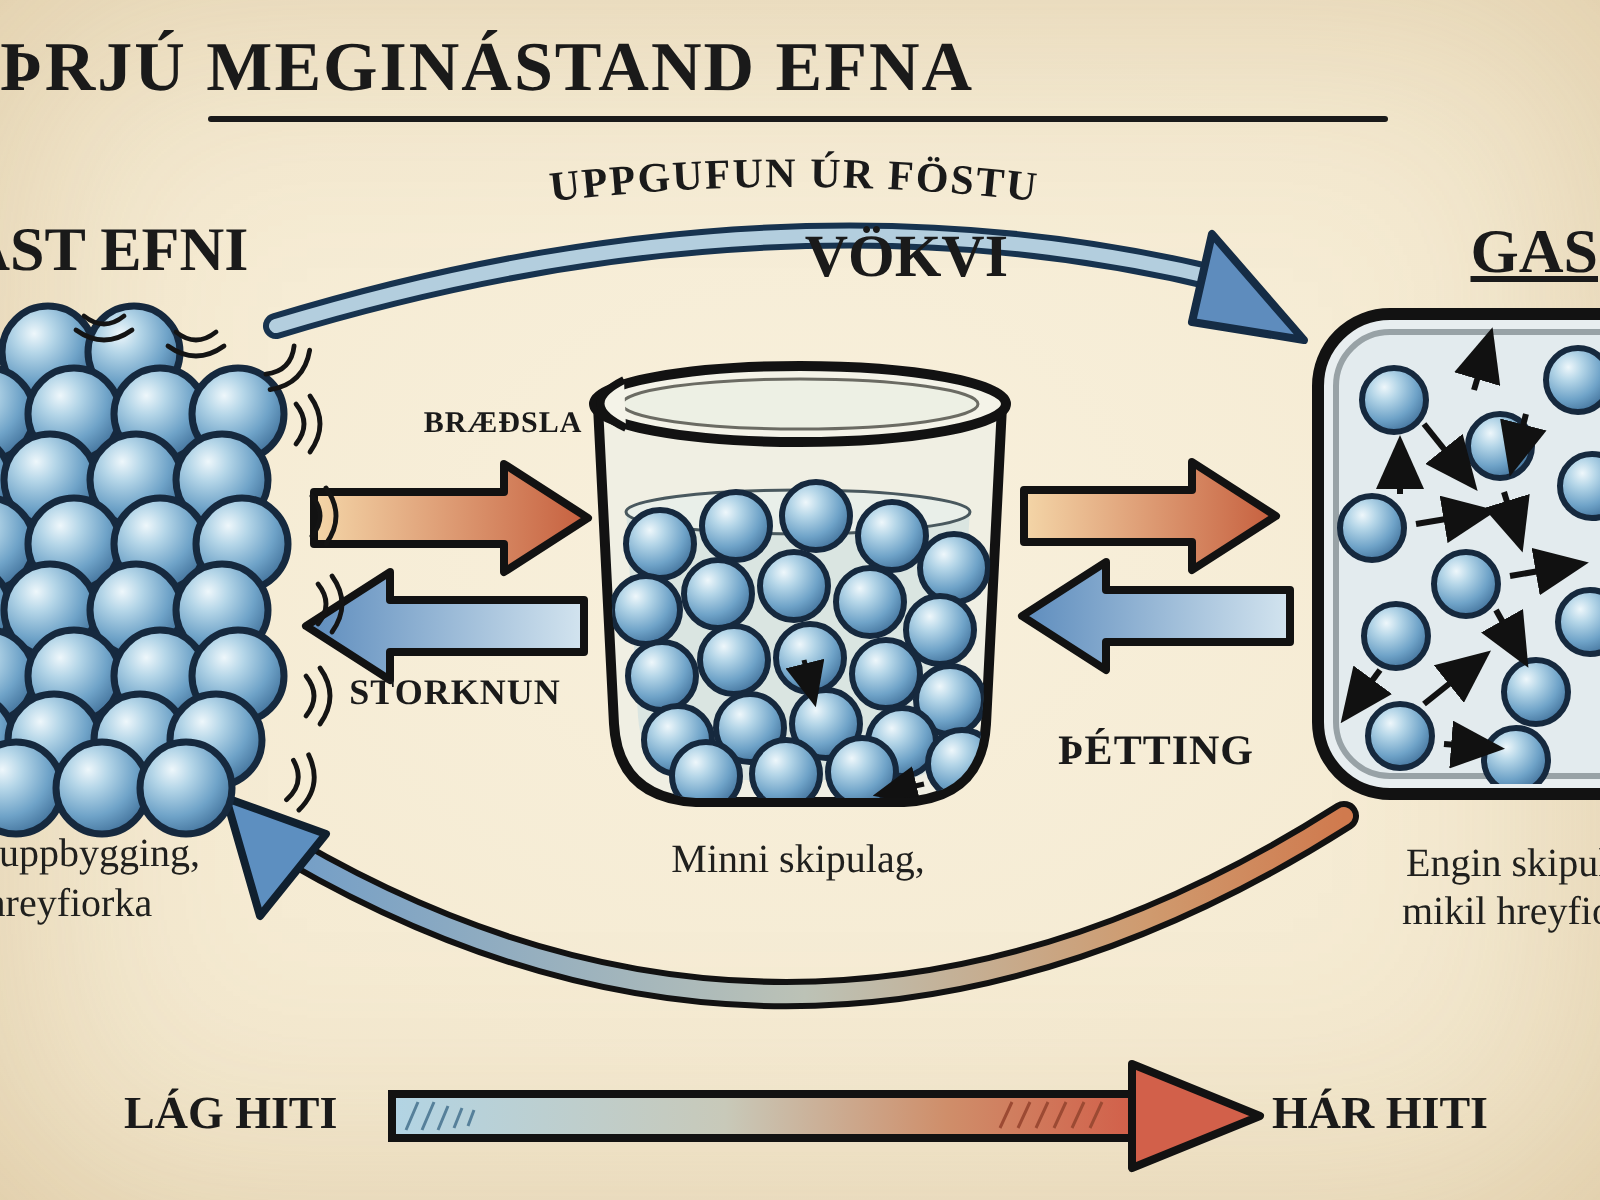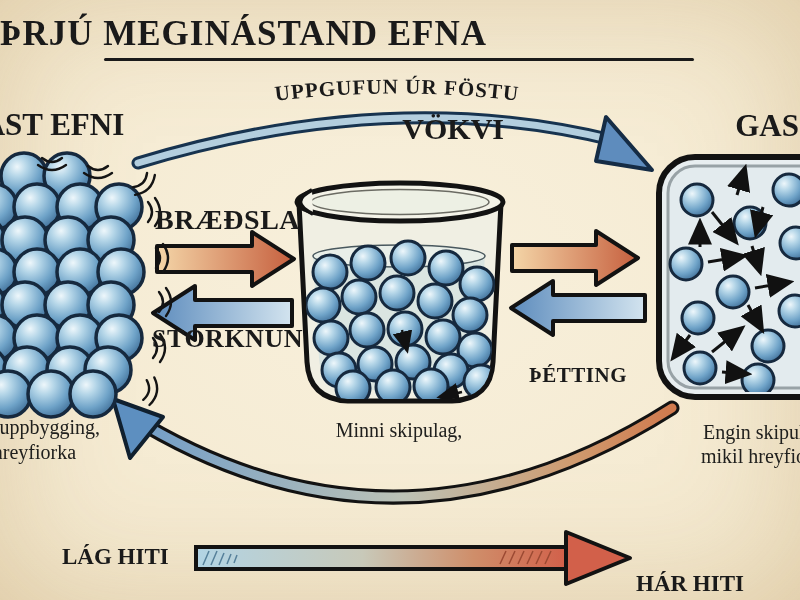--- a/index.html
+++ b/index.html
@@ -8,35 +8,35 @@
     background:radial-gradient(120% 120% at 50% 45%, #f8f0dc 0%, #f4e9cf 55%, #eddcba 88%, #e4d0a6 100%);
     box-shadow:inset 0 0 130px rgba(170,130,70,.28);
     font-family:"Liberation Serif","DejaVu Serif",serif;color:#1a1a1a;
   }
   .lbl{position:absolute;white-space:nowrap;font-weight:bold;color:#1a1a1a;}
   .center{text-align:center;}
   #title{top:14px;left:0;width:800px;font-size:35px;letter-spacing:1px;}
   #title-underline{position:absolute;top:58px;left:104px;width:590px;height:3px;background:#1a1a1a;border-radius:2px;}
   #lbl-solid{top:107px;left:-34px;font-size:31px;}
   #lbl-liquid{top:112px;left:304px;width:200px;font-size:30px;text-align:right;}
-  #lbl-gas{top:108px;right:1px;font-size:31px;}
-  #lbl-melt{top:204px;left:142px;width:171px;font-size:28px;letter-spacing:.5px;}
-  #lbl-freeze{top:324px;left:150px;width:155px;font-size:26px;letter-spacing:.5px;font-family:Liberation Serif, serif;}
+  #lbl-gas{top:108px;right:1px;font-size:31px;text-decoration:underline;}
+  #lbl-melt{top:204px;left:166px;width:171px;font-size:15px;letter-spacing:.5px;}
+  #lbl-freeze{top:336px;left:150px;width:155px;font-size:18px;letter-spacing:.5px;font-family:Liberation Serif, serif;}
   #lbl-boil{top:184px;left:502px;width:152px;font-size:21px;line-height:23px;letter-spacing:.5px;}
   #lbl-condense{top:336px;left:503px;width:150px;font-size:21px;letter-spacing:.5px;margin-top:27px;}
   .caption{position:absolute;font-size:20px;font-weight:normal;white-space:nowrap;color:#20201e;}
   #cap-solid-1{top:416px;left:-40px;}
   #cap-solid-2{top:441px;left:-40px;}
   #cap-liquid-1{top:419px;left:299px;width:200px;text-align:center;}
   #cap-liquid-2{top:443px;left:299px;width:200px;text-align:center;}
   #cap-gas-1{top:421px;left:703px;}
   #cap-gas-2{top:445px;left:701px;}
   #lbl-haeging{top:500px;left:283px;width:200px;font-size:23px;letter-spacing:.5px;}
   #lbl-low{top:544px;left:62px;font-size:23px;}
-  #lbl-high{top:544px;left:636px;font-size:23px;margin-top:27px;}
+  #lbl-high{top:544px;left:636px;font-size:23px;}
   svg text{font-family:"Liberation Serif","DejaVu Serif",serif;}
 </style>
 </head>
 <body>
 
 <div id="stage">
 
   <svg id="scene" width="800" height="600" viewBox="0 0 800 600" xmlns="http://www.w3.org/2000/svg" xmlns:xlink="http://www.w3.org/1999/xlink" style="position:absolute;top:0;left:0;">
     <defs>
       <radialGradient id="gSphere" cx="0.35" cy="0.3" r="0.85">

